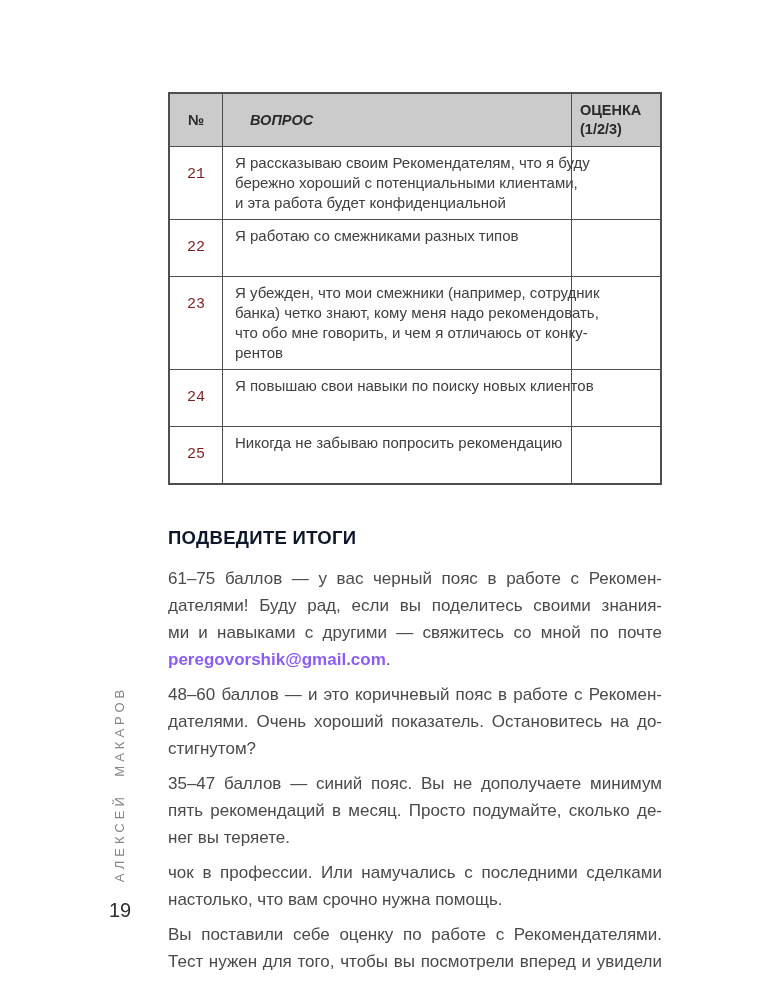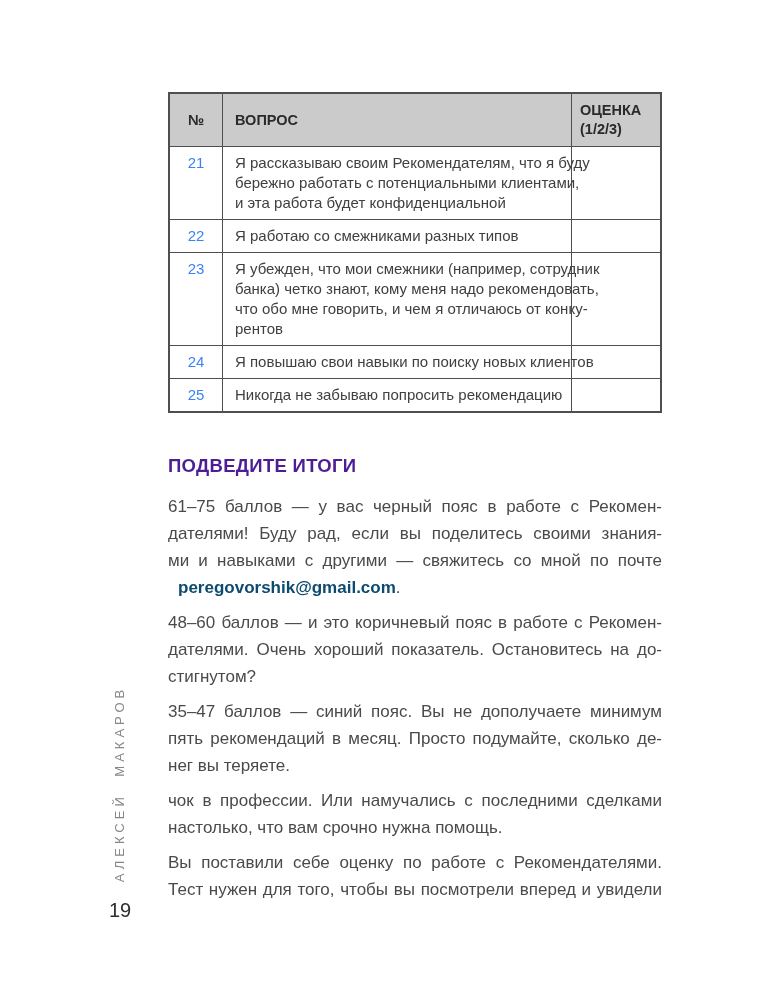--- a/index.html
+++ b/index.html
@@ -34,30 +34,31 @@
     background: #cbcbcb;
     color: #2a2a2a;
     font-weight: bold;
     font-size: 14.5px;
     text-align: left;
     vertical-align: middle;
     padding: 7px 8px;
     line-height: 19px;
   }
   th.col-num { width: 36px; text-align: center; }
-  th.col-q { padding-left: 12px; }
+  th.col-q { padding-left: 27px; font-style: italic; }
   th.col-score { width: 72px; }
   td.num-cell {
     width: 36px;
     text-align: center;
     vertical-align: top;
     font-size: 15px;
-    color: #3b82f6;
-    padding: 6px 2px;
+    color: #7f1d1d;
+    padding: 18px 2px;
     line-height: 20px;
+    font-family: Liberation Mono, monospace;
   }
   td.q-cell {
     font-size: 15px;
     color: #404040;
     padding: 6px 8px 6px 12px;
     vertical-align: top;
   }
   td.score-cell { width: 72px; }
   .qline {
     line-height: 20px;
@@ -66,35 +67,35 @@
     text-align-last: justify;
   }
   .qline.last { text-align-last: left; }
 
   
   .section-heading {
     margin: 42px 0 16px 0;
     font-size: 18.5px;
     font-weight: bold;
     letter-spacing: 0.3px;
-    color: #4c1d95;
+    color: #0f172a;
   }
   .para {
     margin: 0 0 8px 0;
     font-size: 17px;
     color: #4a4a4a;
   }
   .tline {
     line-height: 27px;
     white-space: nowrap;
     text-align: justify;
     text-align-last: justify;
   }
   .tline.last { text-align-last: left; }
-  .tline b { color: #0c4a6e; margin-left: 10px; }
+  .tline b { color: #8b5cf6; }
 
   
   .author-vertical {
     position: absolute;
     left: 119px; top: 784px;
     transform: translate(-50%, -50%) rotate(-90deg);
     white-space: nowrap;
     font-size: 13px;
     letter-spacing: 4px;
     word-spacing: 9px;
@@ -127,21 +128,21 @@
             <span>ОЦЕНКА</span><br>
             <span>(1/2/3)</span>
           </th>
         </tr>
       </thead>
       <tbody id="quiz-rows">
           <tr>
             <td class="num-cell">21</td>
             <td class="q-cell">
               <div class="qline">Я рассказываю своим Рекомендателям, что я буду</div>
-              <div class="qline">бережно работать с потенциальными клиентами,</div>
+              <div class="qline">бережно хороший с потенциальными клиентами,</div>
               <div class="qline last">и эта работа будет конфиденциальной</div>
             </td>
             <td class="score-cell"></td>
           </tr>
           <tr>
             <td class="num-cell">22</td>
             <td class="q-cell">
               <div class="qline last">Я работаю со смежниками разных типов</div>
             </td>
             <td class="score-cell"></td>

